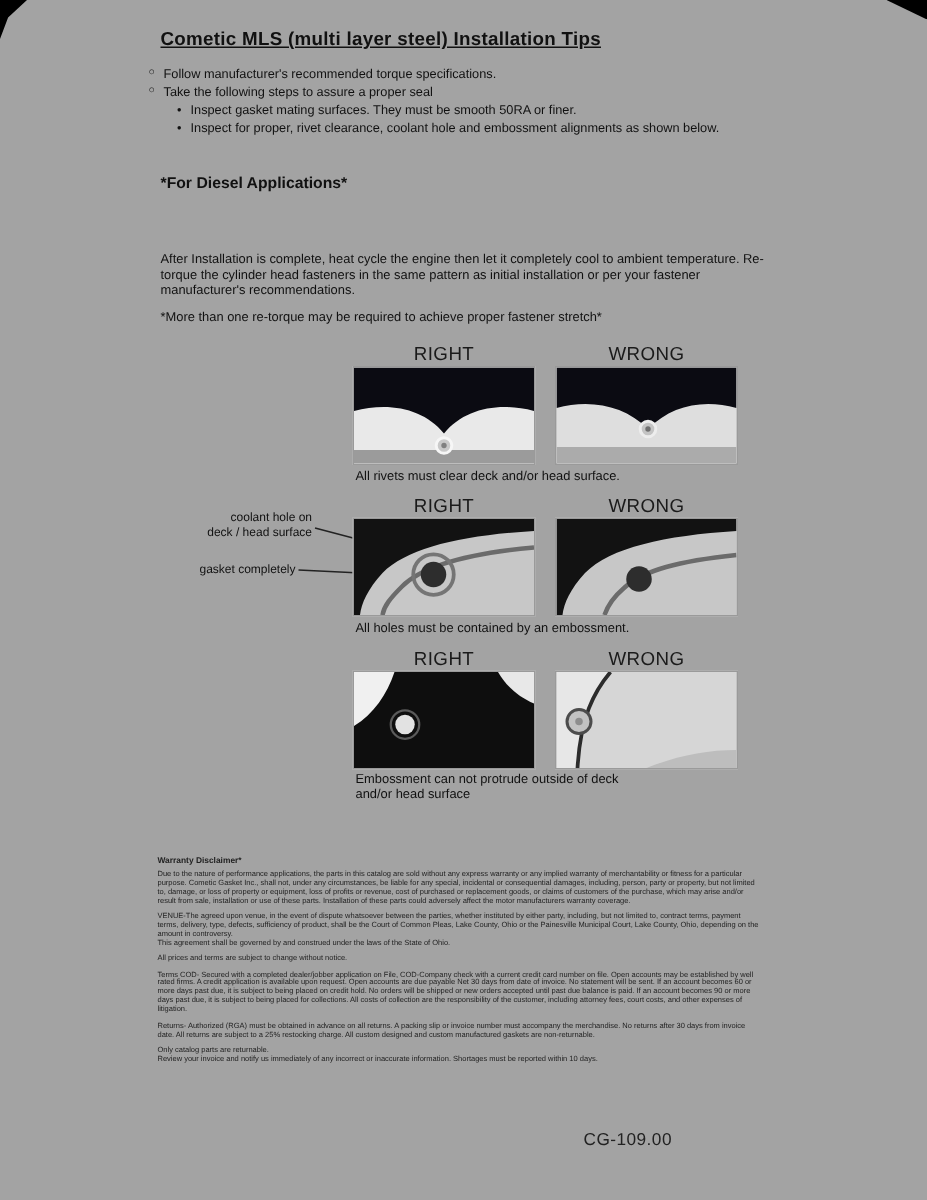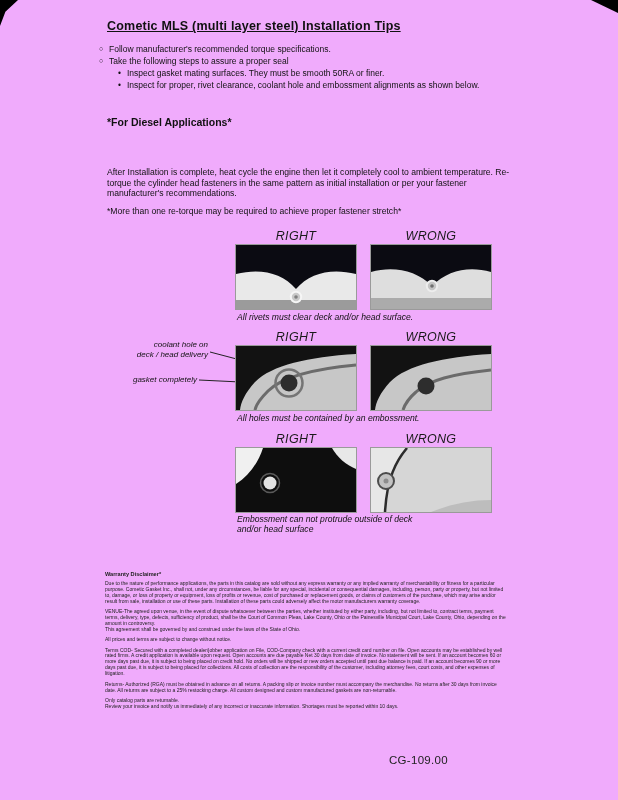--- a/index.html
+++ b/index.html
@@ -1,39 +1,39 @@
 <!DOCTYPE html>
 <html><head>
 <meta charset="utf-8">
 <style>
   * { margin:0; padding:0; box-sizing:border-box; }
   html,body { background:#ffffff; }
   body { font-family:"Liberation Sans", sans-serif; color:#111; }
-  .page { position:relative; width:618px; height:800px; background:#f0abfc; overflow:hidden; }
+  .page { position:relative; width:618px; height:800px; background:#a3a3a3; overflow:hidden; }
 
   .corner { position:absolute; background:#000; }
   .corner-tl { left:0; top:0; width:18px; height:26px; clip-path:polygon(0 0,100% 0,30% 45%,0 100%); }
   .corner-tr { right:0; top:0; width:27px; height:13px; clip-path:polygon(0 0,100% 0,100% 100%); }
 
   .title { position:absolute; left:107px; top:19px; font-size:12.5px; font-weight:bold;
            text-decoration:underline; letter-spacing:0.2px; white-space:nowrap; }
 
   .tips { position:absolute; left:99px; top:43px; font-size:8.5px; line-height:12px; }
   .tip-row { display:flex; }
   .tip-row .glyph { width:10px; font-size:7px; line-height:12px; }
   .tip-row.sub { margin-left:19px; }
   .tip-row.sub .glyph { width:9px; font-size:8.5px; }
 
   .diesel-heading { position:absolute; left:107px; top:116px; font-size:10.5px; font-weight:bold; }
   .para { position:absolute; left:107px; width:404px; font-size:8.6px; line-height:10.6px; }
   .para1 { top:134px; }
   .para2 { top:167px; }
   .para3 { top:206px; }
 
-  .figures { position:absolute; left:0; top:224px; width:599px; height:318px;font-style:italic; }
+  .figures { position:absolute; left:0; top:224px; width:599px; height:318px; }
   .leader-lines { position:absolute; left:0; top:0; pointer-events:none; }
   .leader-lines line { stroke:#222; stroke-width:1; }
 
   .fig-label { position:absolute; width:122px; text-align:center; font-size:12.5px; color:#1a1a1a; letter-spacing:0.3px; }
   .fig-img { position:absolute; width:122px; height:66px; border:1px solid #9a9a9a; background:#ddd; display:block; }
   .col-l { left:235px; } .col-r { left:370px; }
   .row1-label { top:5px; }  .row1-img { top:20px; }
   .row2-label { top:106px; } .row2-img { top:121px; }
   .row3-label { top:208px; } .row3-img { top:223px; }
   .fig-caption { position:absolute; left:237px; font-size:8.6px; line-height:10.4px; white-space:pre-line; }
@@ -103,21 +103,21 @@
       <rect y="53" width="120" height="11" fill="#ababab"></rect>
       <path d="M0,0 H120 V27 C98,21 77,25 61,41 C45,25 22,21 0,27 Z" fill="#0b0b12"></path>
       <circle cx="61" cy="41" r="5.2" fill="#c4c4c4" stroke="#ededed" stroke-width="2"></circle>
       <circle cx="61" cy="41" r="1.8" fill="#6f6f6f"></circle>
     </svg>
     <div class="fig-caption row1-cap">All rivets must clear deck and/or head surface.</div>
 
     <div class="fig-label col-l row2-label">RIGHT</div>
     <div class="fig-label col-r row2-label">WRONG</div>
     <div class="callout callout-hole">coolant hole on
-deck / head delivery</div>
+deck / head surface</div>
     <div class="callout callout-emboss">gasket completely</div>
     <svg class="fig-img col-l row2-img" viewBox="0 0 120 64" preserveAspectRatio="none">
       <rect width="120" height="64" fill="#c7c7c7"></rect>
       <path d="M0,0 H120 V8 C72,11 36,19 19,36 C9,47 5,56 4,64 H0 Z" fill="#121212"></path>
       <path d="M120,19 C76,23 46,31 32,45 C24,53 20,58 19,64" fill="none" stroke="#6b6b6b" stroke-width="3"></path>
       <circle cx="53" cy="37" r="13.5" fill="none" stroke="#757575" stroke-width="2.5"></circle>
       <circle cx="53" cy="37" r="8.5" fill="#2d2d2d"></circle>
     </svg>
     <svg class="fig-img col-r row2-img" viewBox="0 0 120 64" preserveAspectRatio="none">
       <rect width="120" height="64" fill="#c7c7c7"></rect>

